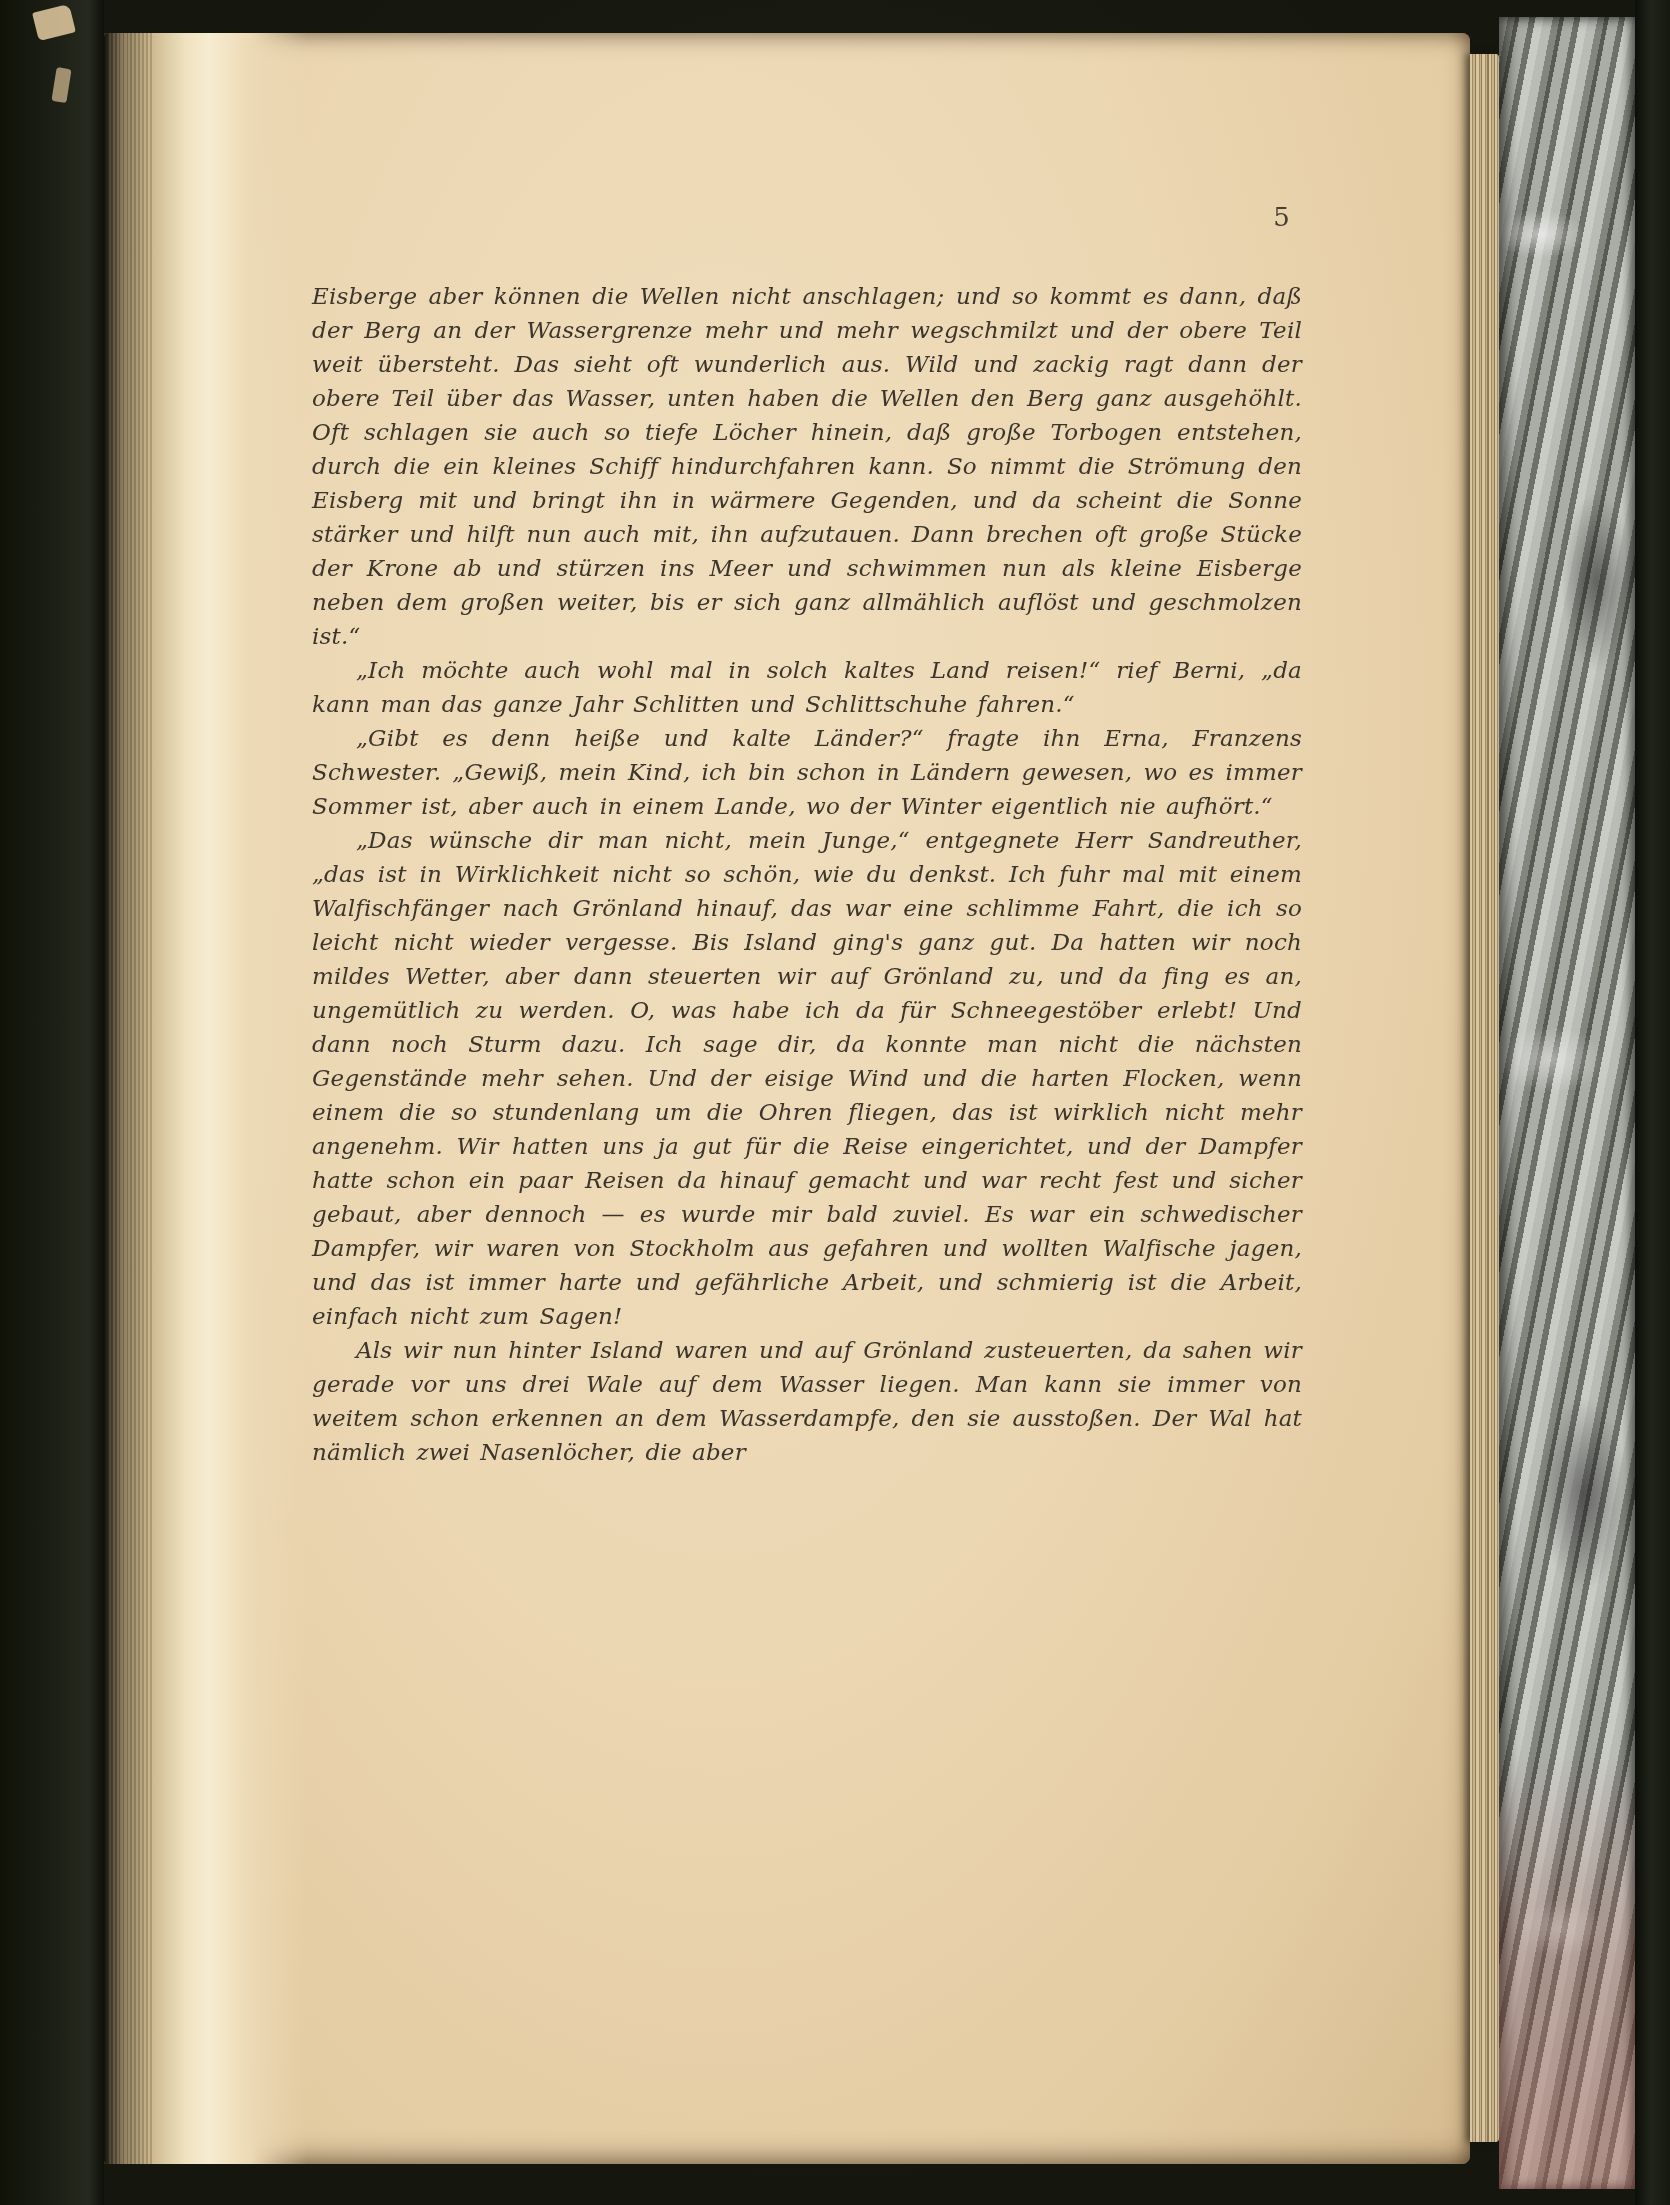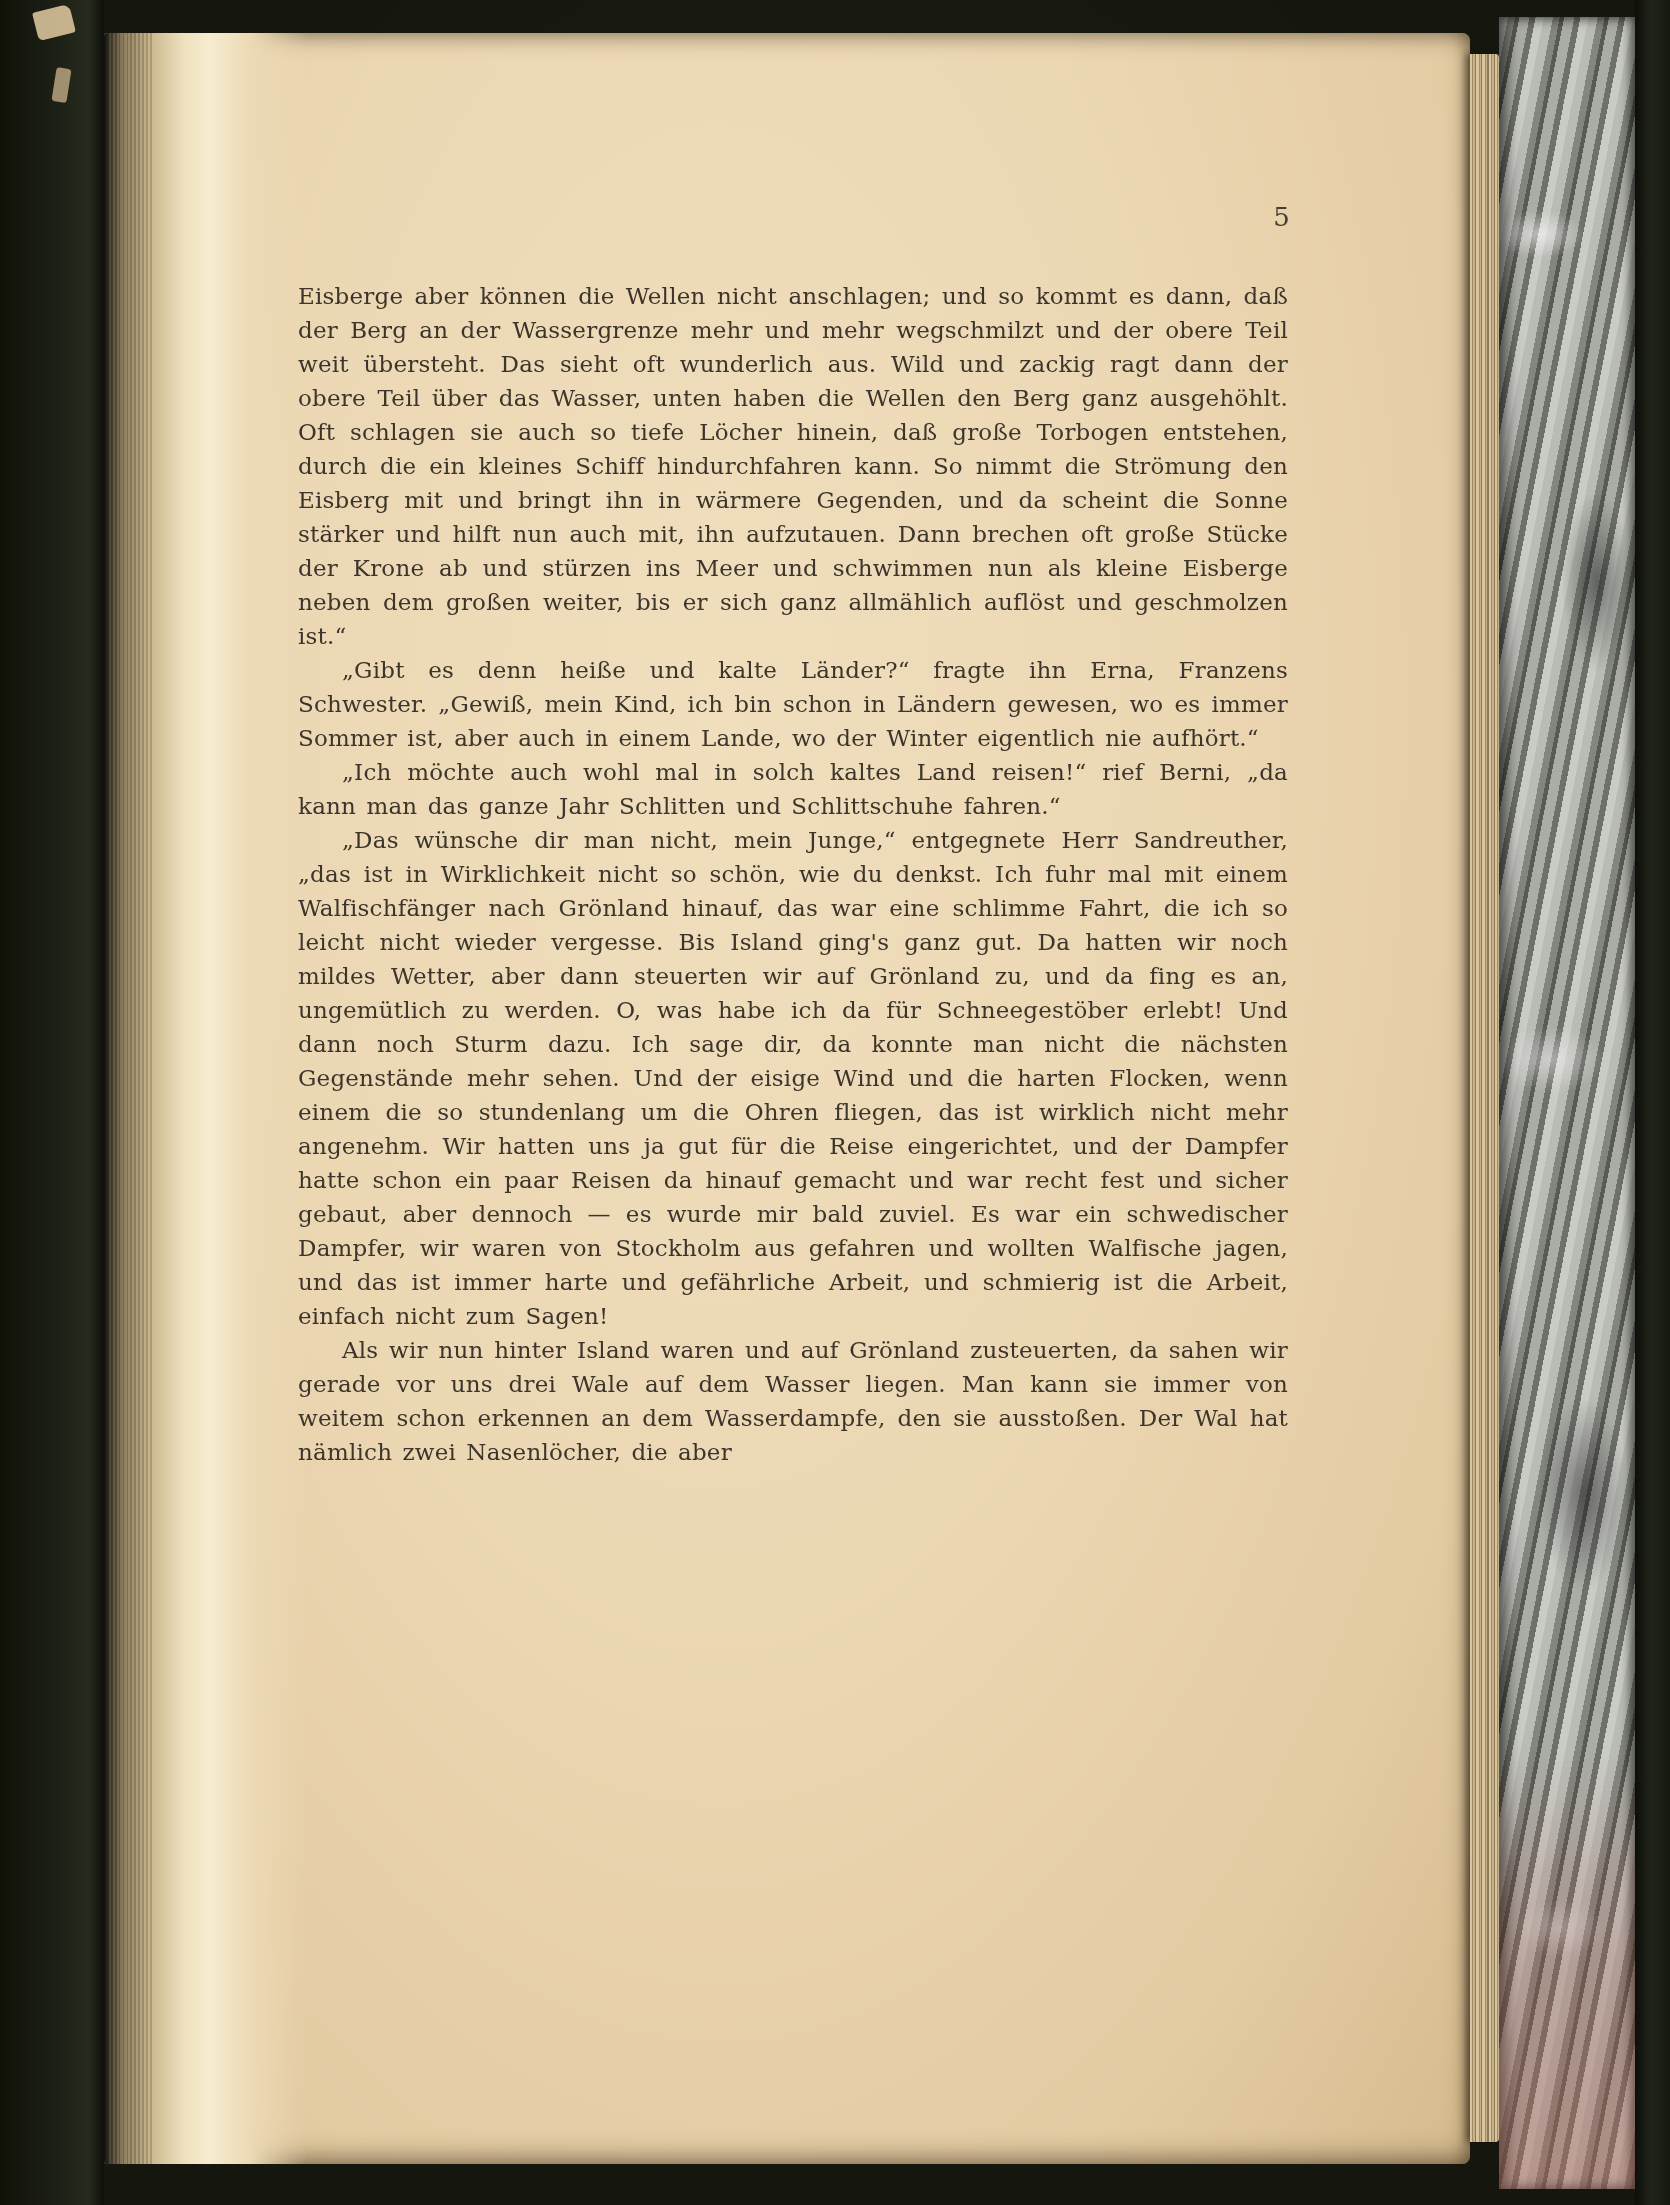--- a/index.html
+++ b/index.html
@@ -136,29 +136,30 @@
     top: 169px;
     left: 191px;
     width: 996px;
     text-align: right;
     font-size: 26px;
     color: #453e33;
     letter-spacing: 1.1px;
   }
   .text-block {
     position: absolute;
-    left: 194px;
+    left: 208px;
     top: 246px;
     width: 990px;
     color: #3c352b;
     font-size: 23px;
     line-height: 34px;
     text-align: justify;
     word-spacing: 2.8px;
     letter-spacing: 0.2px;
+    font-style: italic;
   }
   .text-block p {
     margin: 0;
     text-indent: 44px;
   }
   .text-block p.first {
     text-indent: 0;
   }
 </style>
 </head>
@@ -173,22 +174,22 @@
 
   <div class="page">
     <div class="gutter">
       <div class="gutter-lines"></div>
     </div>
 
     <div class="page-number">5</div>
 
     <div class="text-block">
       <p class="first">Eisberge aber können die Wellen nicht anschlagen; und so kommt es dann, daß der Berg an der Wassergrenze mehr und mehr wegschmilzt und der obere Teil weit übersteht.  Das sieht oft wunderlich aus.  Wild und zackig ragt dann der obere Teil über das Wasser, unten haben die Wellen den Berg ganz ausgehöhlt.  Oft schlagen sie auch so tiefe Löcher hinein, daß große Torbogen entstehen, durch die ein kleines Schiff hindurchfahren kann.  So nimmt die Strömung den Eisberg mit und bringt ihn in wärmere Gegenden, und da scheint die Sonne stärker und hilft nun auch mit, ihn aufzutauen. Dann brechen oft große Stücke der Krone ab und stürzen ins Meer und schwimmen nun als kleine Eisberge neben dem großen weiter, bis er sich ganz allmählich auflöst und geschmolzen ist.“</p>
+      <p>„Ich möchte auch wohl mal in solch kaltes Land reisen!“ rief Berni, „da kann man das ganze Jahr Schlitten und Schlittschuhe fahren.“</p>
       <p>„Gibt es denn heiße und kalte Länder?“ fragte ihn Erna, Franzens Schwester.  „Gewiß, mein Kind, ich bin schon in Ländern gewesen, wo es immer Sommer ist, aber auch in einem Lande, wo der Winter eigentlich nie aufhört.“</p>
-      <p>„Ich möchte auch wohl mal in solch kaltes Land reisen!“ rief Berni, „da kann man das ganze Jahr Schlitten und Schlittschuhe fahren.“</p>
       <p>„Das wünsche dir man nicht, mein Junge,“ entgegnete Herr Sandreuther, „das ist in Wirklichkeit nicht so schön, wie du denkst. Ich fuhr mal mit einem Walfischfänger nach Grönland hinauf, das war eine schlimme Fahrt, die ich so leicht nicht wieder vergesse.  Bis Island ging's ganz gut.  Da hatten wir noch mildes Wetter, aber dann steuerten wir auf Grönland zu, und da fing es an, ungemütlich zu werden.  O, was habe ich da für Schneegestöber erlebt!  Und dann noch Sturm dazu.  Ich sage dir, da konnte man nicht die nächsten Gegenstände mehr sehen.  Und der eisige Wind und die harten Flocken, wenn einem die so stundenlang um die Ohren fliegen, das ist wirklich nicht mehr angenehm.  Wir hatten uns ja gut für die Reise eingerichtet, und der Dampfer hatte schon ein paar Reisen da hinauf gemacht und war recht fest und sicher gebaut, aber dennoch — es wurde mir bald zuviel.  Es war ein schwedischer Dampfer, wir waren von Stockholm aus gefahren und wollten Walfische jagen, und das ist immer harte und gefährliche Arbeit, und schmierig ist die Arbeit, einfach nicht zum Sagen!</p>
       <p>Als wir nun hinter Island waren und auf Grönland zusteuerten, da sahen wir gerade vor uns drei Wale auf dem Wasser liegen.  Man kann sie immer von weitem schon erkennen an dem Wasserdampfe, den sie ausstoßen.  Der Wal hat nämlich zwei Nasenlöcher, die aber</p>
     </div>
   </div>
 
   <div class="page-edges"></div>
 
   <div class="marble"></div>
 
   <div class="cover-right"></div>

